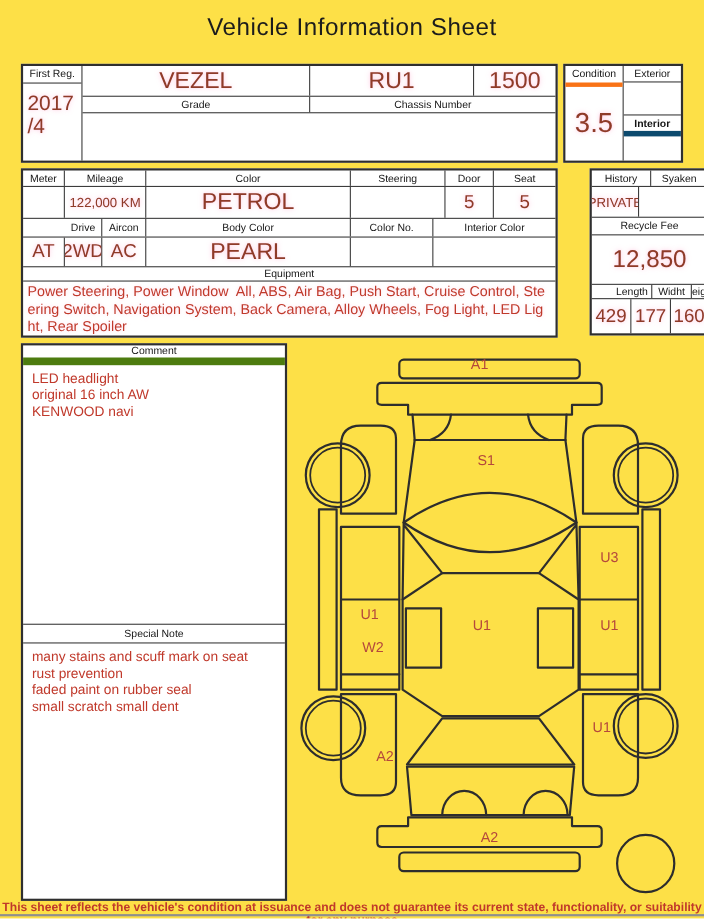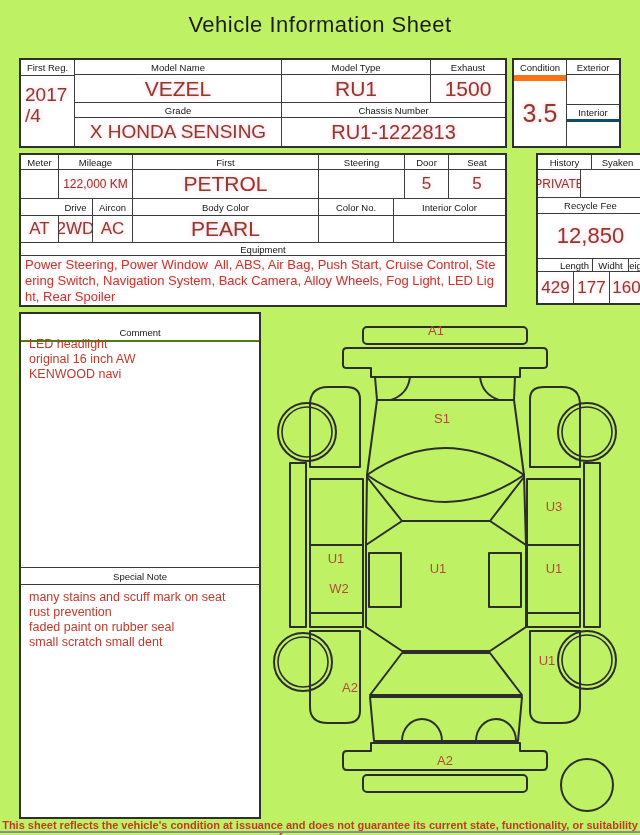--- a/index.html
+++ b/index.html
@@ -1,16 +1,16 @@
 <!DOCTYPE html>
 <html><head>
 <meta charset="utf-8">
 <style>
   html,body{margin:0;padding:0;background:#fff;}
-  .sheet{position:relative;width:640px;height:835px;background:#bef264;
+  .sheet{position:relative;width:640px;height:835px;background:#fde047;
          font-family:"Liberation Sans",sans-serif;overflow:hidden;}
   .title{position:absolute;top:12px;left:0;width:640px;text-align:center;
          font-size:22px;color:#1c1c1c;letter-spacing:.5px;}
   .block{position:absolute;border:2px solid #2f2f2f;box-sizing:border-box;background:#fff;}
   .row{display:flex;box-sizing:border-box;border-bottom:1px solid #3c3c3c;}
   .row.nb{border-bottom:none;}
   .cell{box-sizing:border-box;border-right:1px solid #3c3c3c;display:flex;
         align-items:center;justify-content:center;overflow:hidden;white-space:nowrap;}
   .cell.last{border-right:none;}
   .hdr{font-size:9.5px;color:#151515;}
@@ -45,62 +45,53 @@
   <div class="block" style="left:19px;top:58px;width:488px;height:90px;">
     <div class="colwrap">
       <div class="leftcol" style="width:54px;">
         <div class="hdr" style="height:15px;display:flex;align-items:center;justify-content:center;border-bottom:1px solid #3c3c3c;">First Reg.</div>
         <div class="val" style="flex:1;font-size:19px;line-height:21px;padding:8px 0 0 4px;">
           <div><span>2017</span><br>
           <span>/4</span></div>
         </div>
       </div>
       <div class="restcol">
-        <div class="row" style="height:15px;">
-          <div class="cell hdr" style="width:207px;">Model Name</div>
-          <div class="cell hdr" style="width:149px;">Model Type</div>
-          <div class="cell hdr last" style="flex:1;">Exhaust</div>
-        </div>
         <div class="row" style="height:28px;">
           <div class="cell val big" style="width:207px;">VEZEL</div>
           <div class="cell val big" style="width:149px;">RU1</div>
           <div class="cell val big last" style="flex:1;">1500</div>
         </div>
         <div class="row" style="height:15px;">
           <div class="cell hdr" style="width:207px;">Grade</div>
           <div class="cell hdr last" style="flex:1;">Chassis Number</div>
         </div>
-        <div class="row nb" style="height:28px;">
-          <div class="cell val" style="width:207px;font-size:19px;">X HONDA SENSING</div>
-          <div class="cell val last" style="flex:1;font-size:20px;">RU1-1222813</div>
-        </div>
       </div>
     </div>
   </div>
 
   <div class="block" style="left:512px;top:58px;width:109px;height:90px;">
     <div class="colwrap">
       <div class="leftcol" style="width:53px;">
-        <div class="hdr" style="height:15px;display:flex;align-items:center;justify-content:center;border-bottom:6px solid #f97316;">Condition</div>
+        <div class="hdr" style="height:15px;display:flex;align-items:center;justify-content:center;border-bottom:4px solid #f97316;">Condition</div>
         <div class="val" style="flex:1;display:flex;align-items:center;justify-content:center;font-size:25px;">3.5</div>
       </div>
       <div class="restcol">
         <div class="hdr" style="height:14px;display:flex;align-items:center;justify-content:center;border-bottom:1px solid #3c3c3c;">Exterior</div>
         <div style="height:29px;border-bottom:1px solid #3c3c3c;"></div>
-        <div class="hdr" style="height:14px;display:flex;align-items:center;justify-content:center;border-bottom:3px solid #0c4a6e;">Interior</div>
+        <div class="hdr" style="height:14px;display:flex;align-items:center;justify-content:center;border-bottom:5px solid #0c4a6e;font-weight:bold;">Interior</div>
         <div style="flex:1;"></div>
       </div>
     </div>
   </div>
 
   <div class="block" style="left:19px;top:153px;width:488px;height:154px;">
     <div class="row" style="height:15px;">
       <div class="cell hdr" style="width:38px;">Meter</div>
       <div class="cell hdr" style="width:74px;">Mileage</div>
-      <div class="cell hdr" style="width:186px;">First</div>
+      <div class="cell hdr" style="width:186px;">Color</div>
       <div class="cell hdr" style="width:86px;">Steering</div>
       <div class="cell hdr" style="width:44px;">Door</div>
       <div class="cell hdr last" style="flex:1;">Seat</div>
     </div>
     <div class="row" style="height:29px;">
       <div class="cell" style="width:38px;"></div>
       <div class="cell val" style="width:74px;font-size:12px;">122,000 KM</div>
       <div class="cell val big" style="width:186px;">PETROL</div>
       <div class="cell" style="width:86px;"></div>
       <div class="cell val med" style="width:44px;">5</div>
@@ -151,21 +142,21 @@
       <div class="cell hdr last" style="flex:1;">Height</div>
     </div>
     <div class="row nb" style="height:31px;">
       <div class="cell val med" style="width:36px;">429</div>
       <div class="cell val med" style="width:36px;">177</div>
       <div class="cell val med last" style="flex:1;">160</div>
     </div>
   </div>
 
   <div class="block" style="left:19px;top:312px;width:242px;height:507px;">
-    <div class="bandhdr" style="top:0;border-bottom:2px solid #4d7c0f;margin-top:10px;">Comment</div>
+    <div class="bandhdr" style="top:0;border-bottom:7px solid #4d7c0f;">Comment</div>
     <div class="notes" style="top:23px;">
       <div>LED headlight</div>
       <div>original 16 inch AW</div>
       <div>KENWOOD navi</div>
     </div>
     <div class="bandhdr" style="top:253px;border-top:1px solid #3c3c3c;border-bottom:1px solid #3c3c3c;">Special Note</div>
     <div class="notes" style="top:276px;">
       <div>many stains and scuff mark on seat</div>
       <div>rust prevention</div>
       <div>faded paint on rubber seal</div>

